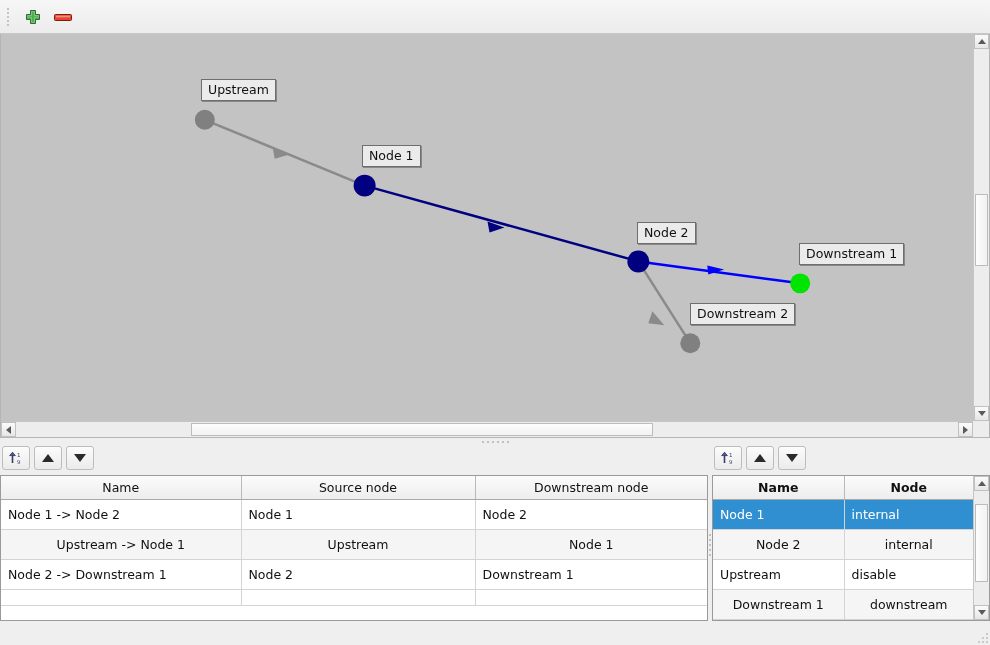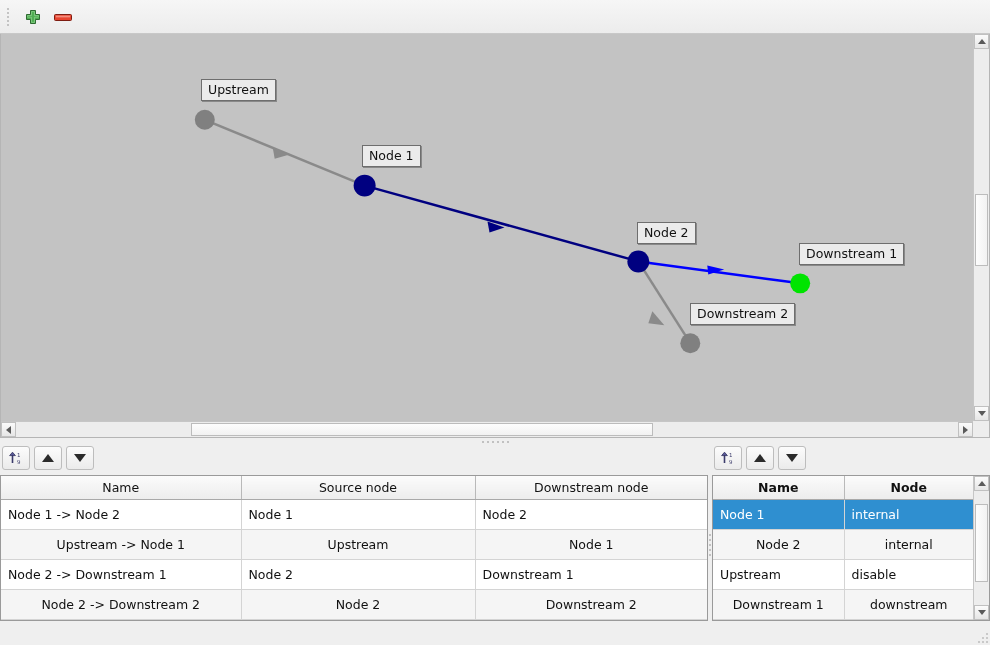--- a/index.html
+++ b/index.html
@@ -303,25 +303,20 @@
             <tr class="row-even">
               <td>Upstream -&gt; Node 1</td>
               <td>Upstream</td>
               <td style="border-right:none">Node 1</td>
             </tr>
             <tr class="row-odd">
               <td>Node 2 -&gt; Downstream 1</td>
               <td>Node 2</td>
               <td style="border-right:none">Downstream 1</td>
             </tr>
-            <tr class="row-even">
-              <td>Node 2 -&gt; Downstream 2</td>
-              <td>Node 2</td>
-              <td style="border-right:none">Downstream 2</td>
-            </tr>
             <tr class="filler">
               <td></td>
                 <td></td>
                 <td style="border-right:none"></td>
             </tr>
           </tbody>
         </table>
       </div>
     </div>
 

